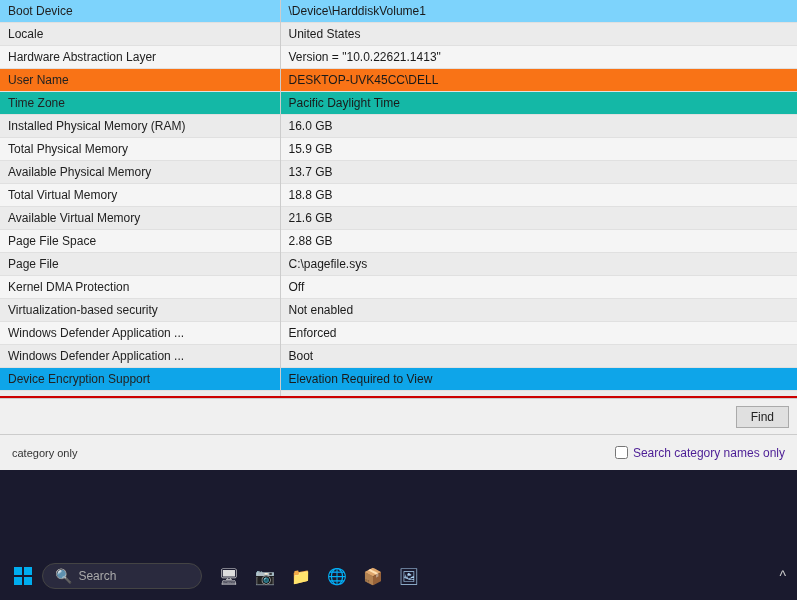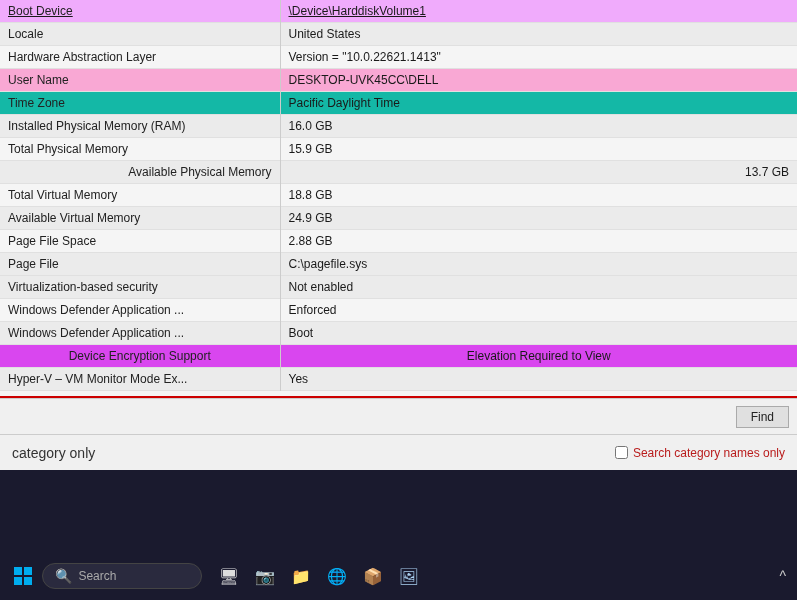--- a/index.html
+++ b/index.html
@@ -97,39 +97,39 @@
       background: #f0f0f0;
       height: 36px;
       display: flex;
       align-items: center;
       border-top: 1px solid #ccc;
       padding: 0 12px;
       gap: 12px;
     }
 
     .filter-label {
-      font-size: 14px;
+      font-size: 11px;
       color: #333;
     }
 
     .checkbox-container {
       display: flex;
       align-items: center;
       gap: 5px;
       margin-left: auto;
     }
 
     .checkbox-container input[type="checkbox"] {
       width: 13px;
       height: 13px;
     }
 
     .checkbox-label {
       font-size: 12px;
-      color: #b91c1c;
+      color: #4c1d95;
     }
 
     
     .taskbar {
       position: absolute;
       bottom: 0;
       left: 0;
       width: 100%;
       height: 48px;
       background: #1a1a2e;
@@ -211,81 +211,85 @@
   </style>
 </head>
 <body>
 
 <div class="main-content">
 
   <div class="table-area">
     <div class="table-wrapper">
       <table class="info-table">
         <tbody id="table-body">
-        <tr style="background: #f0abfc; text-decoration: underline;">
+        <tr style="background: #7dd3fc;">
               <td class="col-divider">Boot Device</td>
               <td>\Device\HarddiskVolume1</td>
             </tr>
             <tr style="background: rgb(235, 235, 235); padding-left: 28px;">
               <td class="col-divider">Locale</td>
               <td>United States</td>
             </tr>
             <tr style="background: rgb(245, 245, 245);">
               <td class="col-divider">Hardware Abstraction Layer</td>
               <td>Version = "10.0.22621.1413"</td>
             </tr>
-            <tr style="background: #f9a8d4;">
+            <tr style="background: #f97316;">
               <td class="col-divider">User Name</td>
               <td>DESKTOP-UVK45CC\DELL</td>
             </tr>
             <tr style="background: #14b8a6;">
               <td class="col-divider">Time Zone</td>
               <td>Pacific Daylight Time</td>
             </tr>
             <tr style="background: rgb(235, 235, 235);">
               <td class="col-divider">Installed Physical Memory (RAM)</td>
               <td>16.0 GB</td>
             </tr>
             <tr style="background: rgb(245, 245, 245);">
               <td class="col-divider">Total Physical Memory</td>
               <td>15.9 GB</td>
             </tr>
-            <tr style="background: rgb(235, 235, 235); text-align: right;">
+            <tr style="background: rgb(235, 235, 235);">
               <td class="col-divider">Available Physical Memory</td>
               <td>13.7 GB</td>
             </tr>
             <tr style="background: rgb(245, 245, 245);">
               <td class="col-divider">Total Virtual Memory</td>
               <td>18.8 GB</td>
             </tr>
             <tr style="background: rgb(235, 235, 235);">
               <td class="col-divider">Available Virtual Memory</td>
-              <td>24.9 GB</td>
+              <td>21.6 GB</td>
             </tr>
             <tr style="background: rgb(245, 245, 245);">
               <td class="col-divider">Page File Space</td>
               <td>2.88 GB</td>
             </tr>
             <tr style="background: rgb(235, 235, 235);">
               <td class="col-divider">Page File</td>
               <td>C:\pagefile.sys</td>
             </tr>
+            <tr style="background: rgb(245, 245, 245);">
+              <td class="col-divider">Kernel DMA Protection</td>
+              <td>Off</td>
+            </tr>
             <tr style="background: rgb(235, 235, 235);">
               <td class="col-divider">Virtualization-based security</td>
               <td>Not enabled</td>
             </tr>
             <tr style="background: rgb(245, 245, 245);">
               <td class="col-divider">Windows Defender Application ...</td>
               <td>Enforced</td>
             </tr>
             <tr style="background: rgb(235, 235, 235);">
               <td class="col-divider">Windows Defender Application ...</td>
               <td>Boot</td>
             </tr>
-            <tr style="background: #d946ef; text-align: center;">
+            <tr style="background: #0ea5e9;">
               <td class="col-divider">Device Encryption Support</td>
               <td>Elevation Required to View</td>
             </tr>
             <tr style="background: rgb(235, 235, 235);">
               <td class="col-divider">Hyper-V – VM Monitor Mode Ex...</td>
               <td>Yes</td>
             </tr>
           </tbody>
       </table>
     </div>

